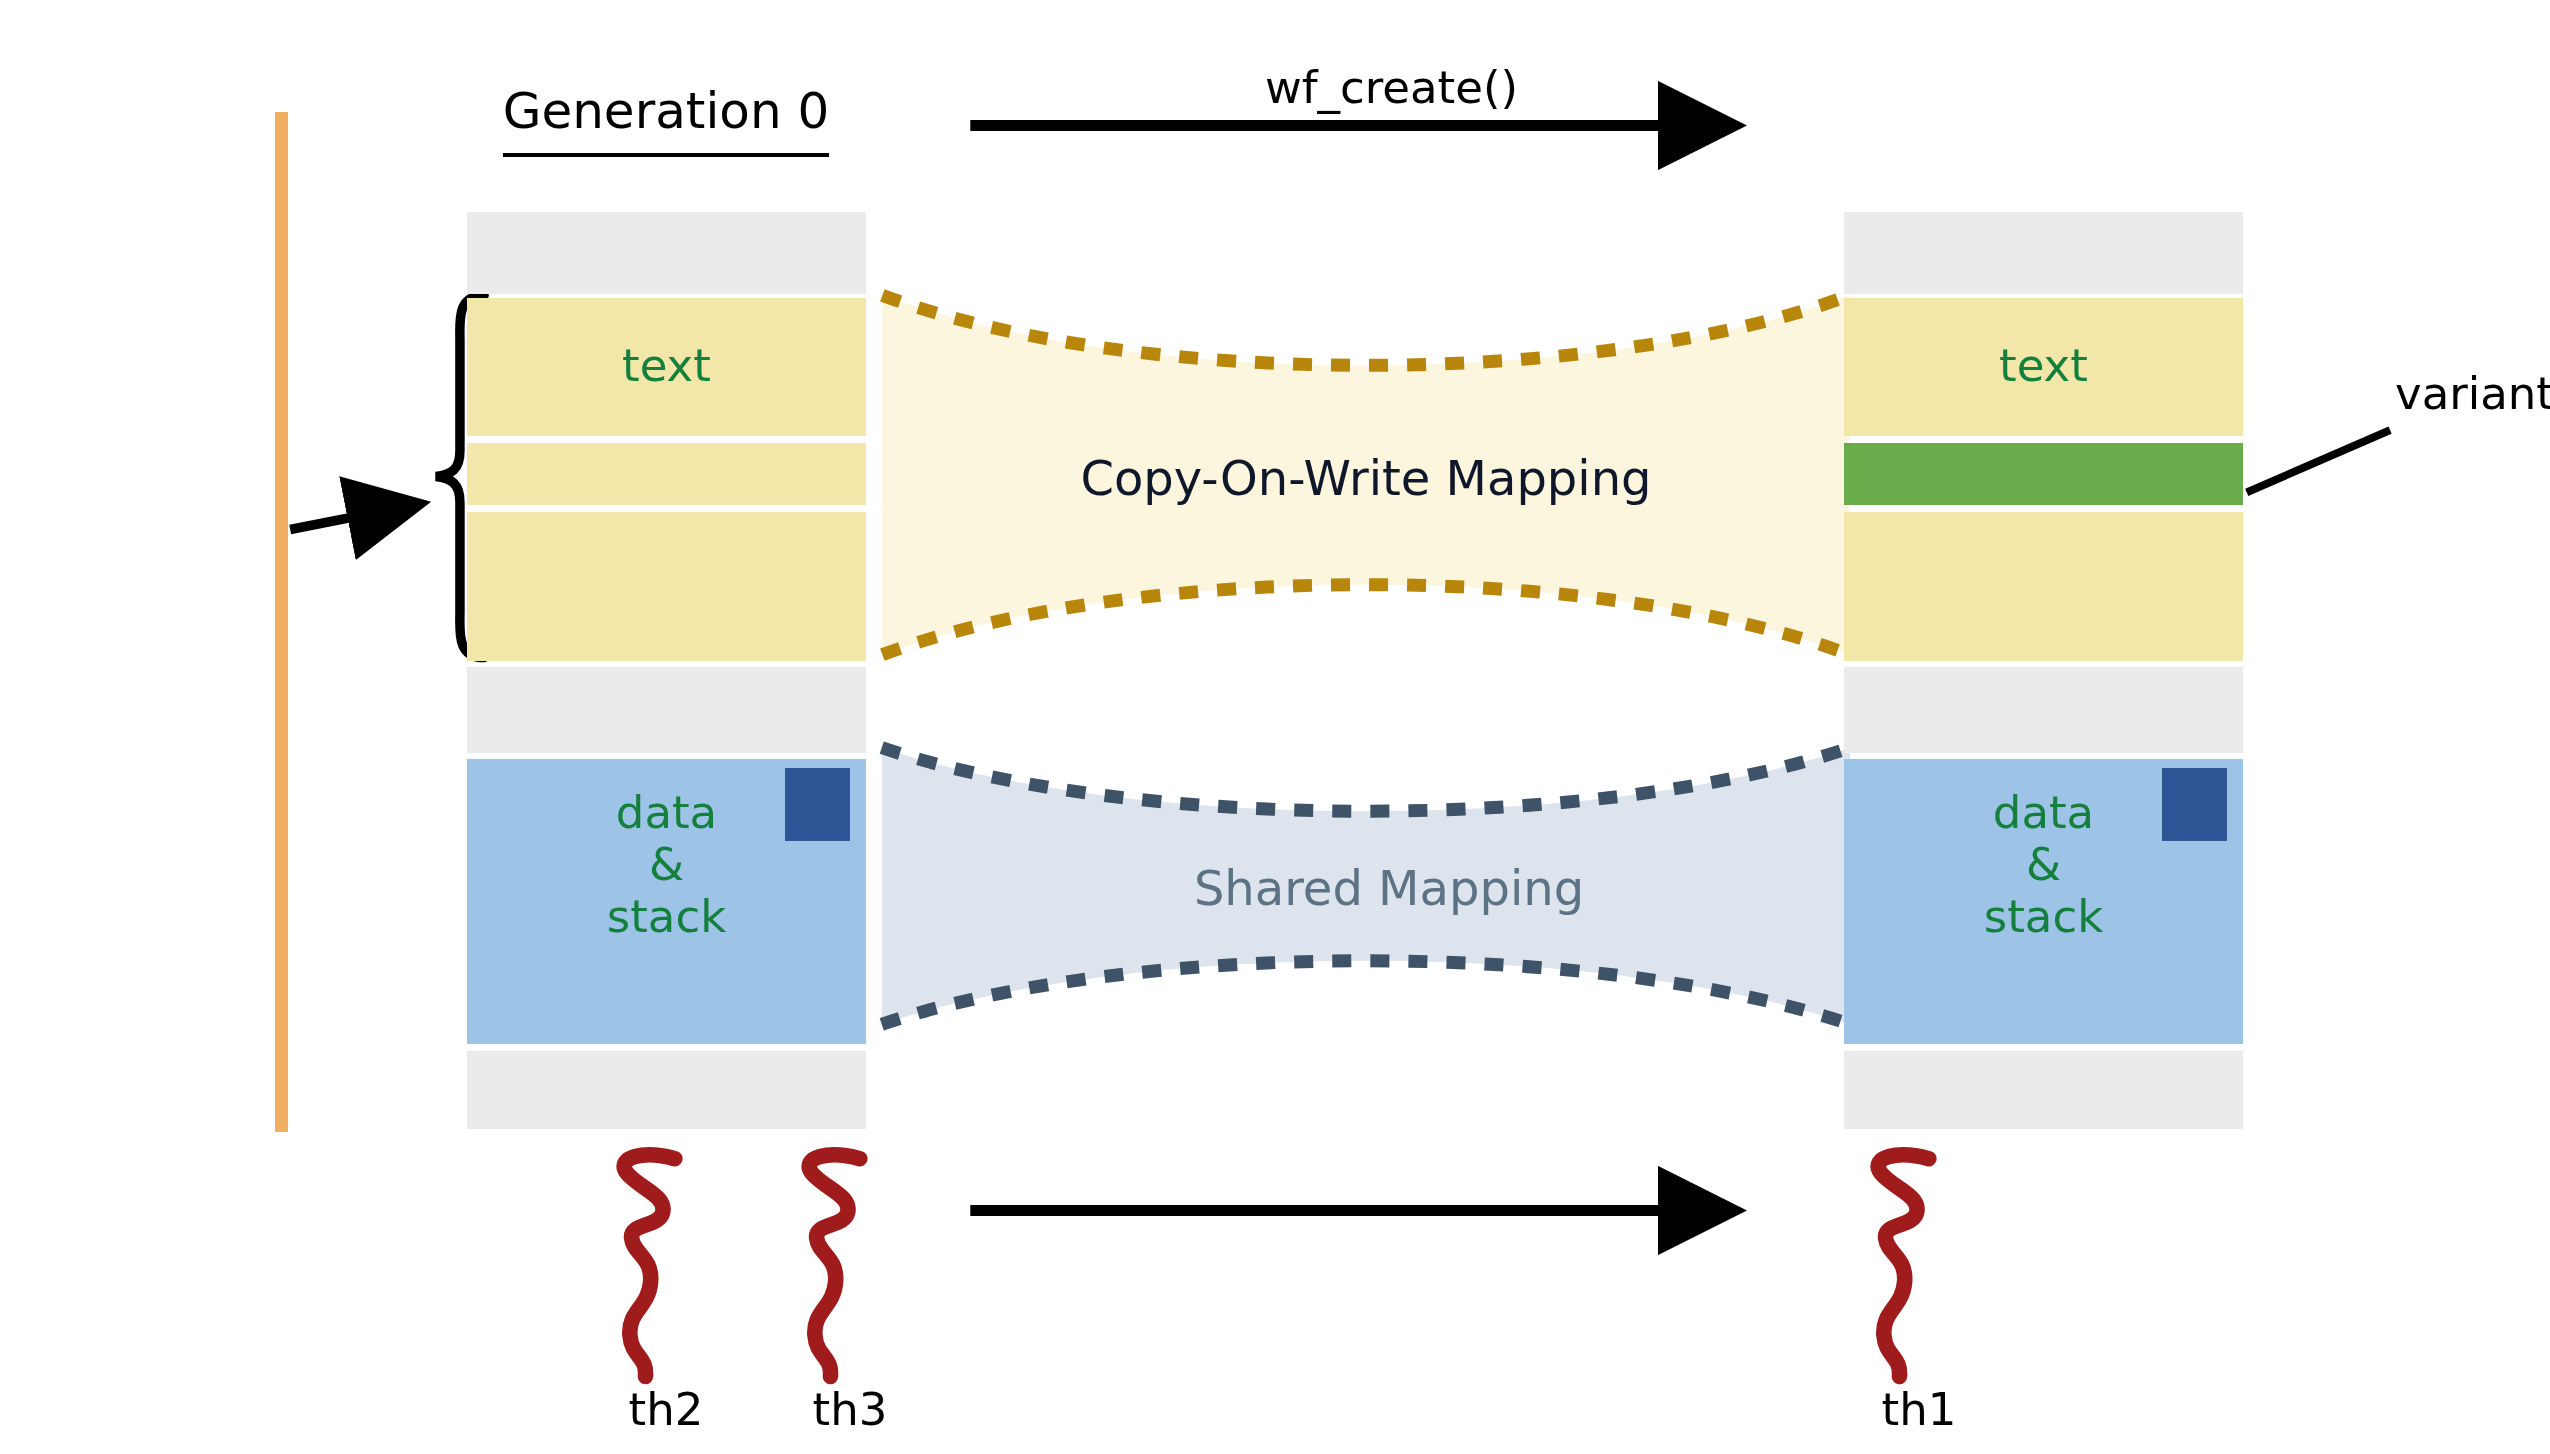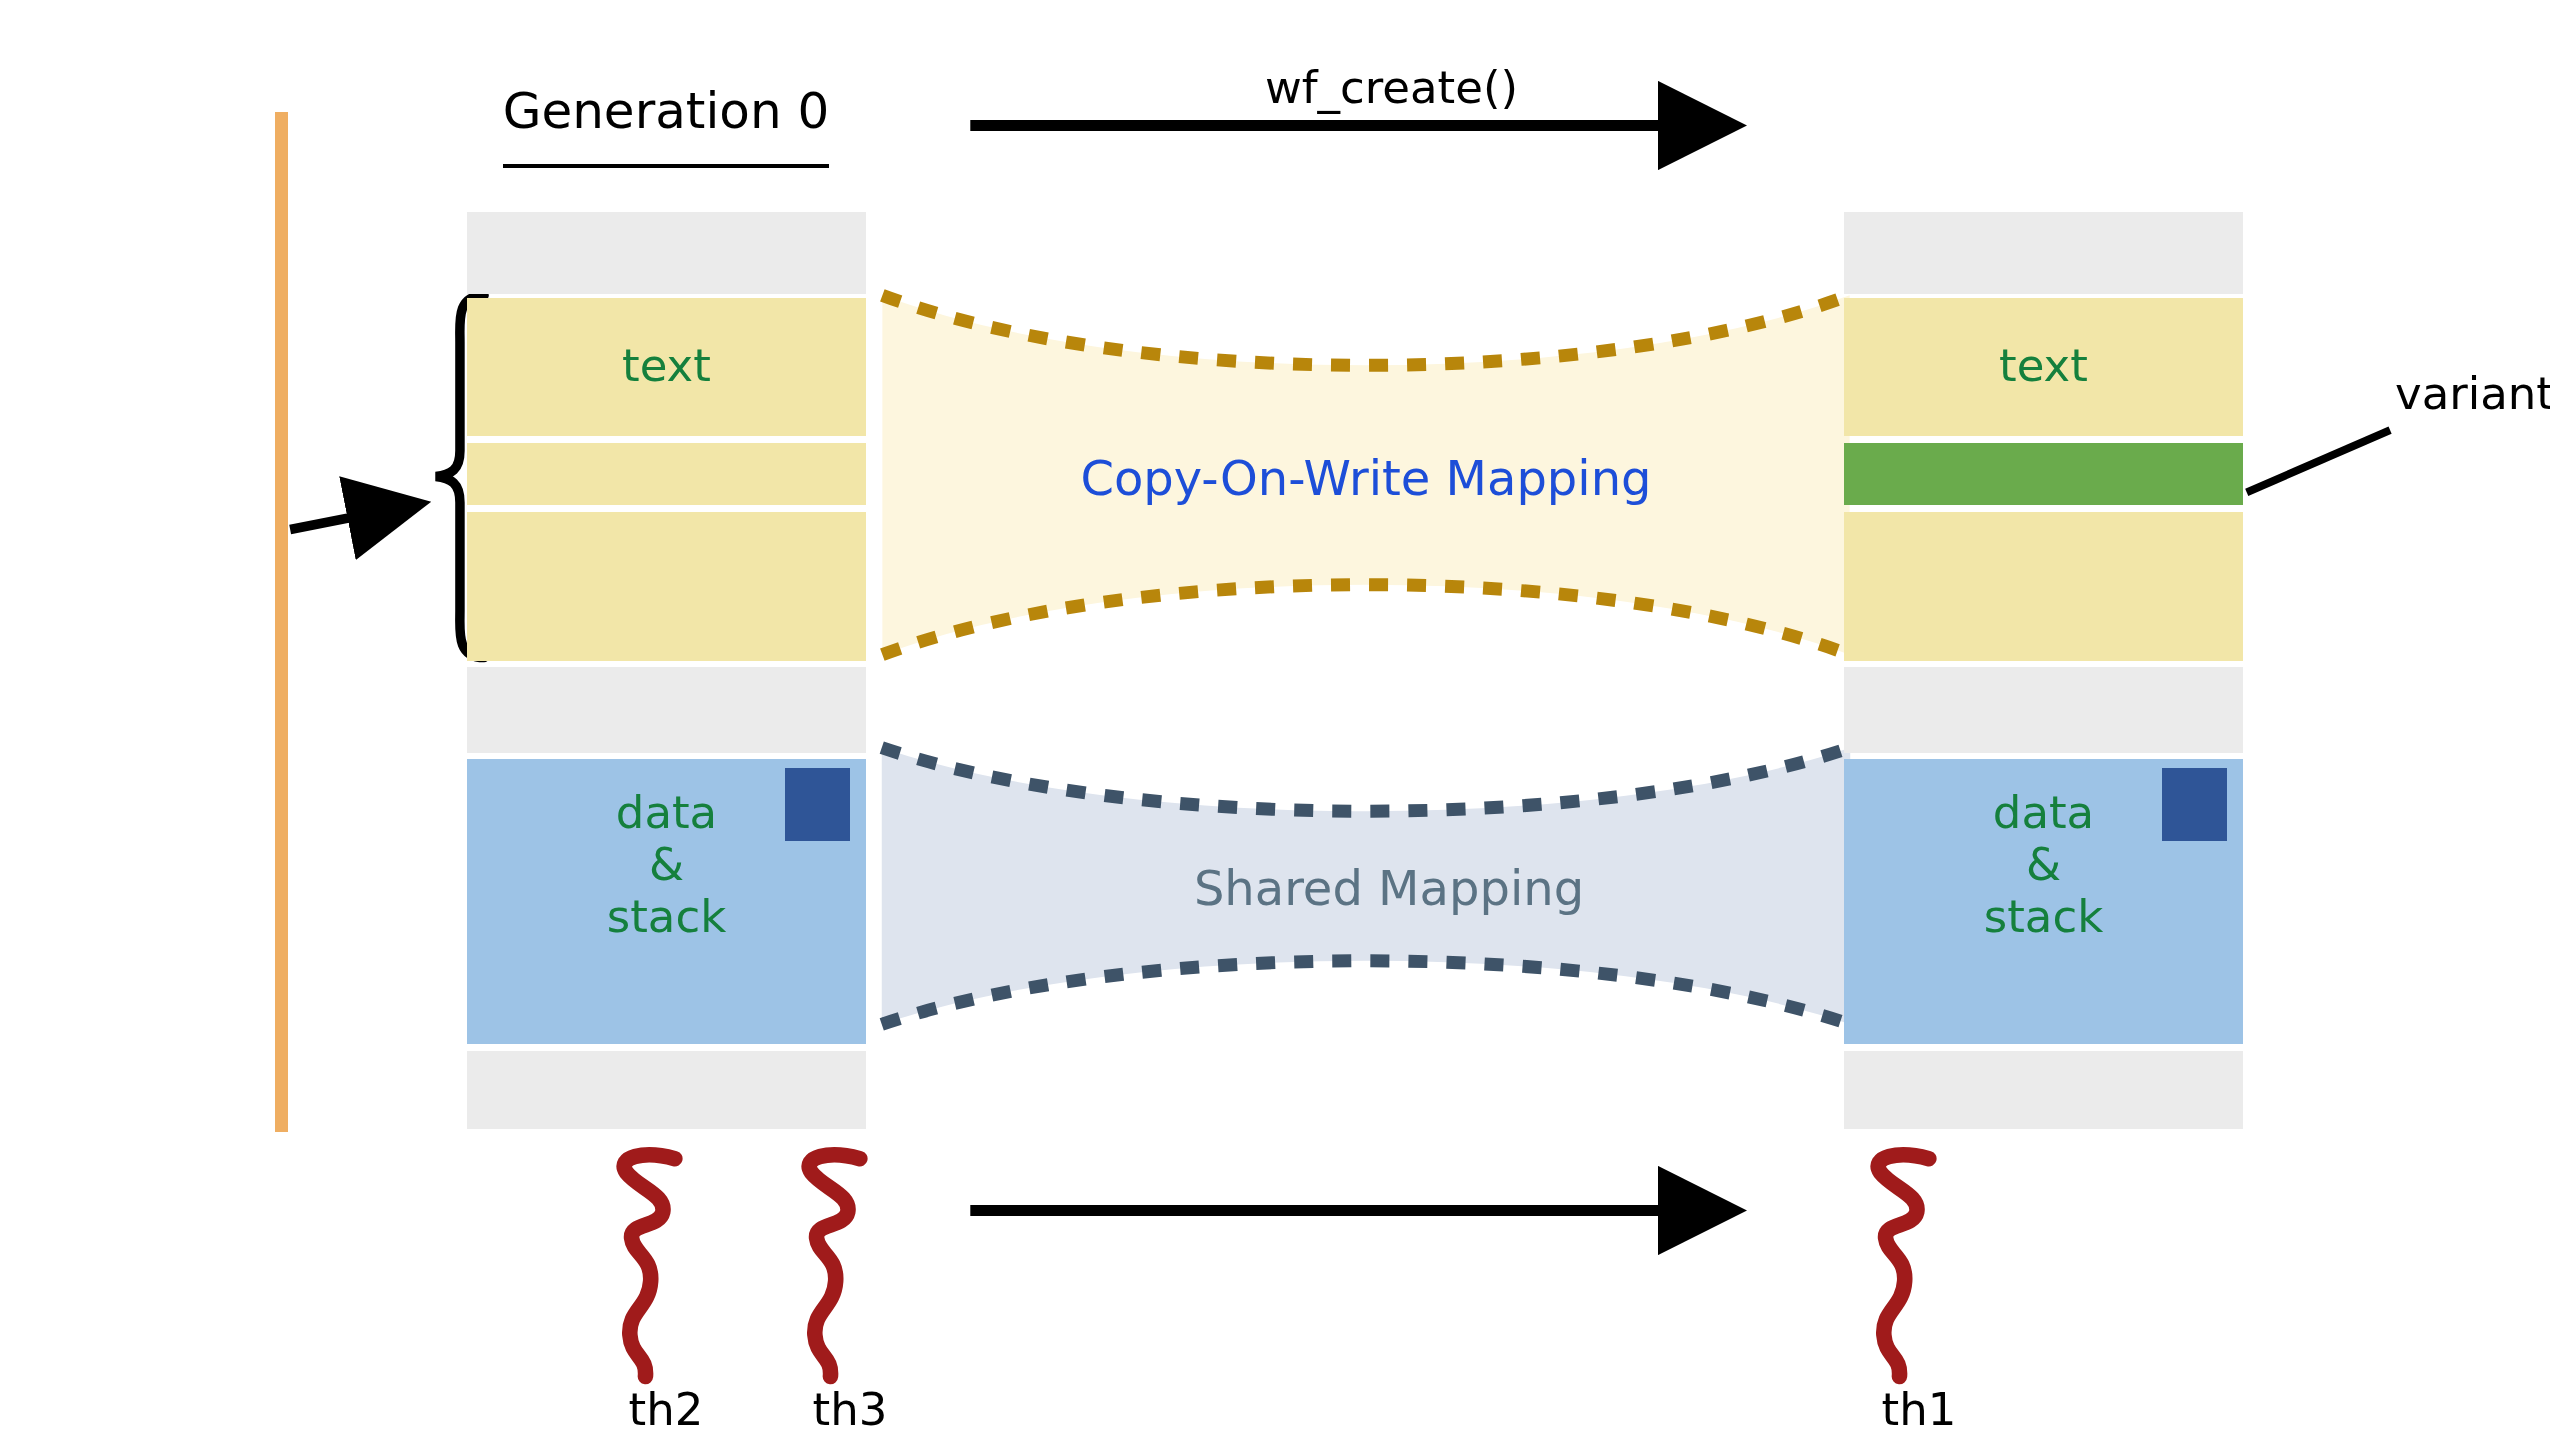--- a/index.html
+++ b/index.html
@@ -39,21 +39,21 @@
     background: #EFAE62;
   }
 
   
   .gen-title {
     font-size: 50px;
     color: #000000;
     text-align: center;
     white-space: nowrap;
   }
-  .gen-title u { text-decoration: none; border-bottom: 4.3px solid #000; padding-bottom: 24px; }
+  .gen-title u { text-decoration: none; border-bottom: 4.3px solid #000; padding-bottom: 13px; }
 
   .api-label {
     font-size: 45px;
     color: #000000;
     text-align: center;
     white-space: nowrap;
   }
 
   .block-label {
     font-size: 45px;
@@ -72,21 +72,21 @@
   .seg-blue   { background: #9DC3E6; }
   .seg-navy   { background: #2F5597; }
 
   
   .ribbon { pointer-events: none; }
   .ribbon-text {
     font-size: 48px;
     text-align: center;
     white-space: nowrap;
   }
-  #cow-text    { color: #1d4ed8; }
+  #cow-text    { color: #0f172a; }
   #shared-text { color: #5B7384; }
 
   
   .thread-label {
     font-size: 45px;
     color: #000;
     text-align: center;
     white-space: nowrap;
   }
   .variant-label {

